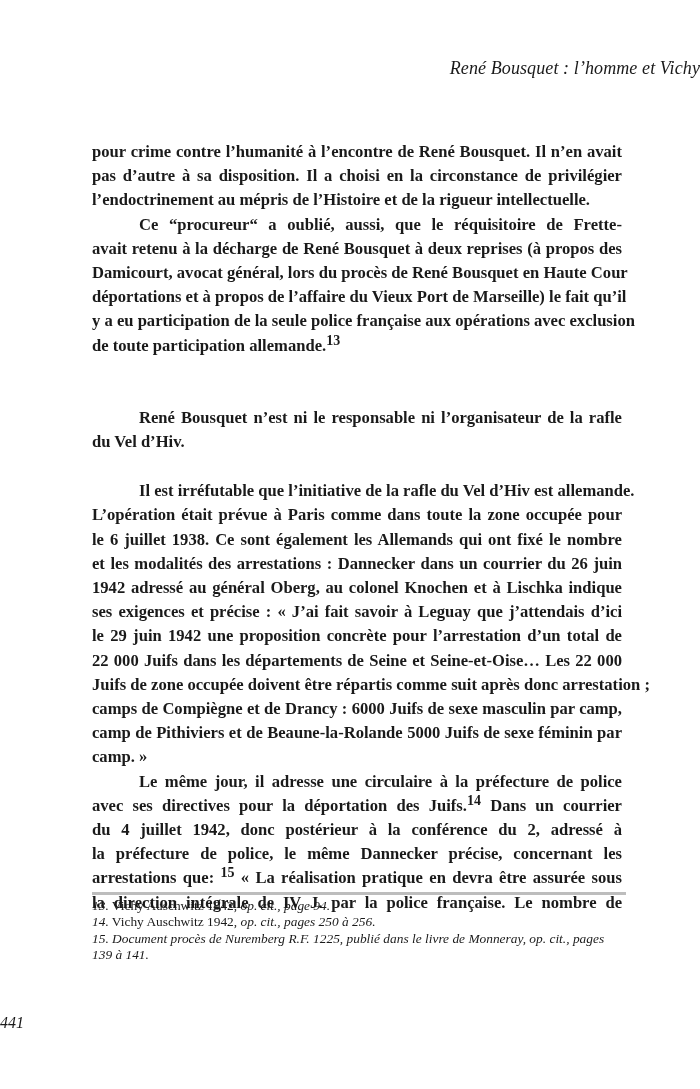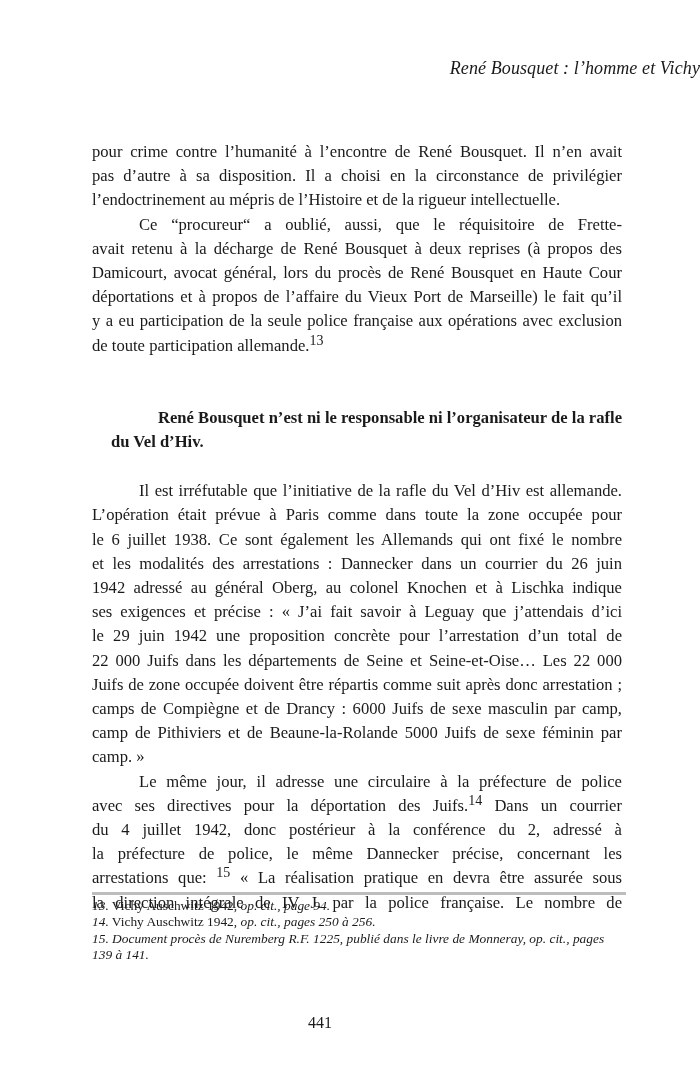--- a/index.html
+++ b/index.html
@@ -2,32 +2,32 @@
 <html><head>
 <meta charset="utf-8">
 <style>
   html, body { margin: 0; padding: 0; background: #ffffff; }
   body { width: 700px; height: 1089px; position: relative; overflow: hidden;
          font-family: "Liberation Serif", "DejaVu Serif", serif; color: #1a1a1a; }
   .running-head { position: absolute; top: 58px; left: 0; width: 700px; text-align: right;
                   font-style: italic; font-size: 18px; letter-spacing: 0.1px; }
   .body-text { position: absolute; left: 92px; width: 530px; top: 140px;
                font-size: 16.6px; line-height: 24.2px; text-align: justify; }
-  .line { display: block; text-align: justify; text-align-last: justify; white-space: nowrap; }
+  .line { display: block; text-align: justify; text-align-last: justify; white-space: nowrap; font-weight: bold; }
   .line.last { text-align-last: left; }
   .line.ind { padding-left: 47px; }
   sup { font-size: 14px; vertical-align: 6px; line-height: 0; }
-  .heading { font-weight: bold; margin-left: 19px; }
+  .heading { font-weight: bold; }
   .gap1 { height: 48px; }
   .gap2 { height: 25px; }
   .rule { position: absolute; top: 892px; left: 92px; width: 534px; height: 3px; background: #bdbdbd; }
   .footnotes { position: absolute; top: 898px; left: 92px; width: 530px; font-size: 13.4px; line-height: 16.4px; }
   .footnotes .fn { display: block; white-space: nowrap; }
   .footnotes .fnum, .footnotes .it { font-style: italic; }
-  .page-number { position: absolute; top: 1014px; left: 0; width: 640px; text-align: center; font-size: 16px; }
+  .page-number { position: absolute; top: 1014px; left: 0; width: 640px; font-size: 16px; font-style: italic; }
 </style>
 </head>
 <body>
 
 <div class="running-head">René Bousquet : l’homme et Vichy</div>
 
 <div class="body-text">
   <div>
     <span class="line">pour crime contre l’humanité à l’encontre de René Bousquet. Il n’en avait</span>
     <span class="line">pas d’autre à sa disposition. Il a choisi en la circonstance de privilégier</span>

